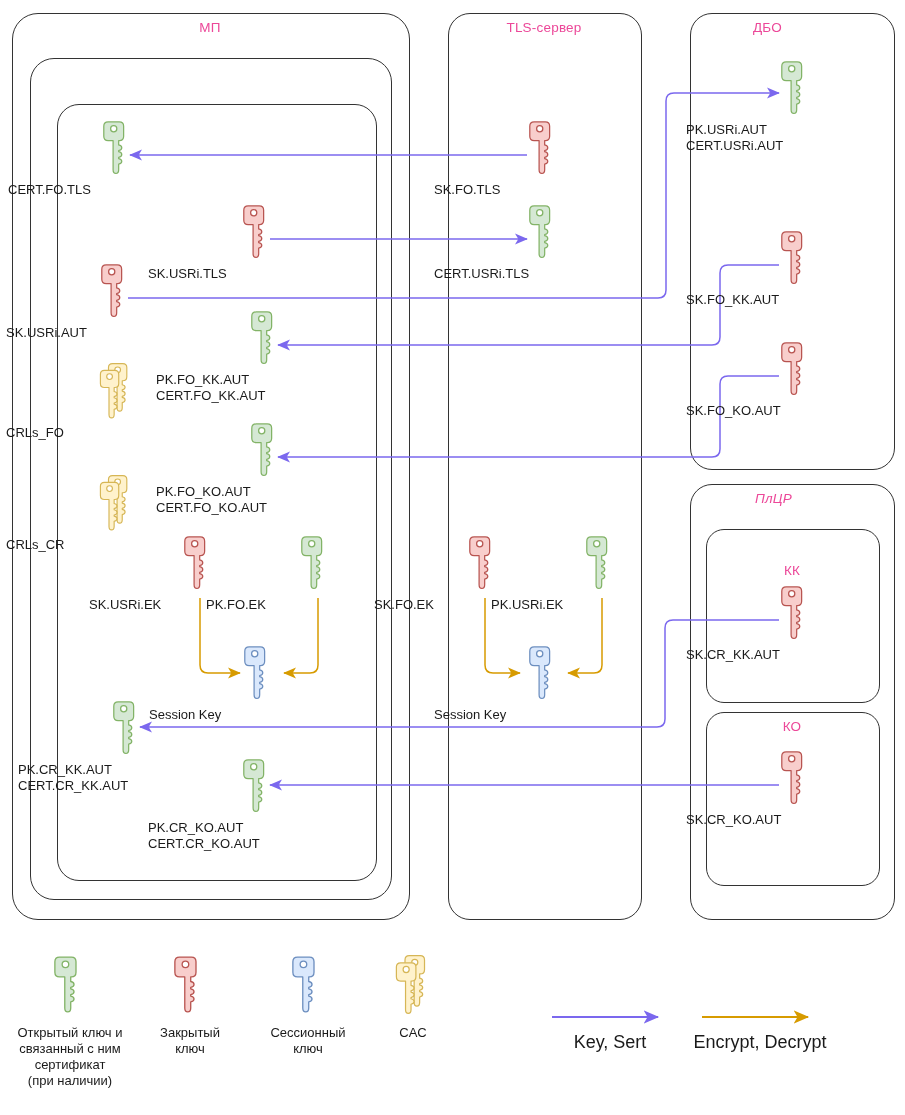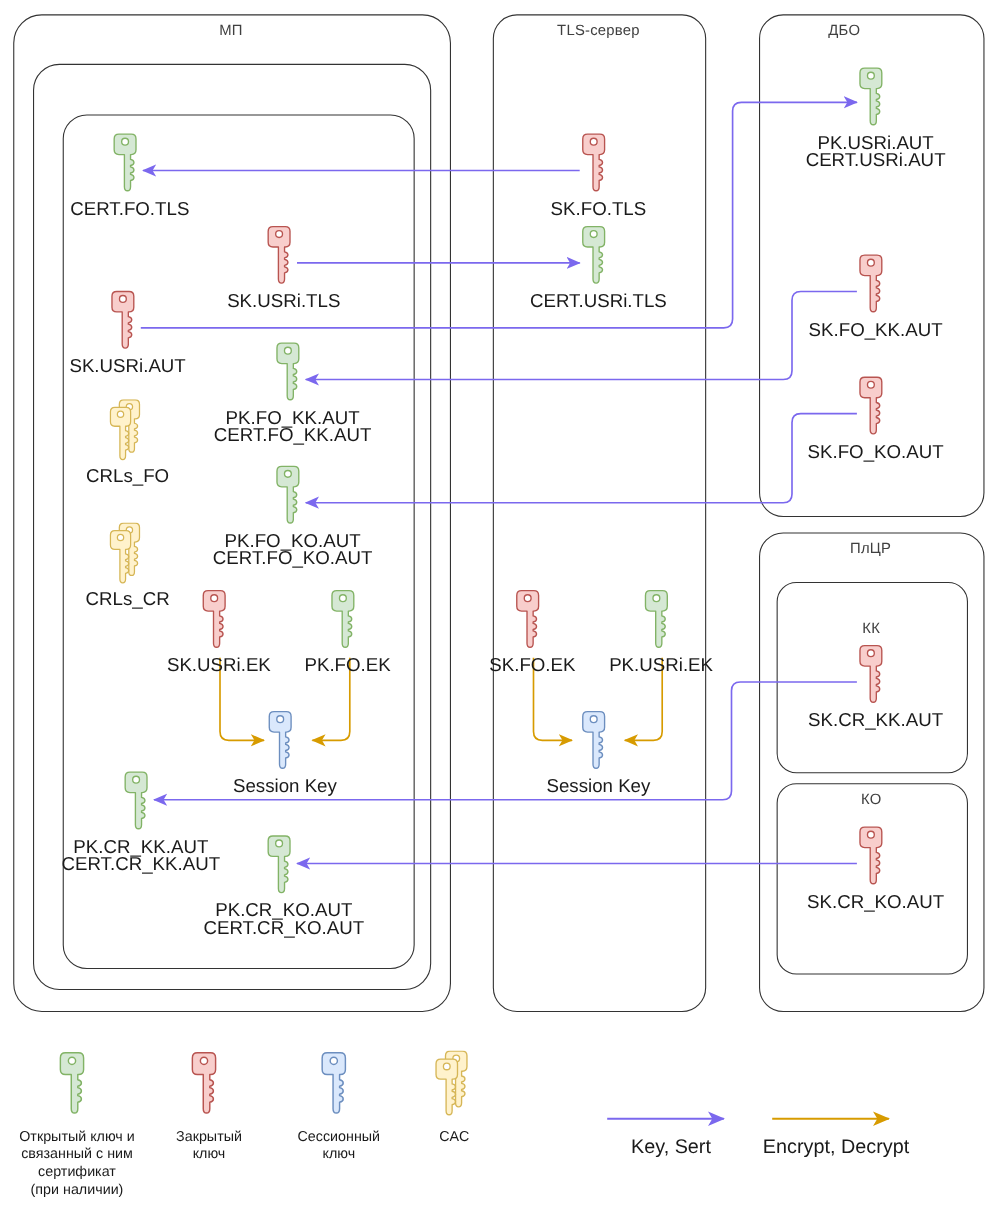--- a/index.html
+++ b/index.html
@@ -9,29 +9,29 @@
     color:#1a1a1a;
     -webkit-font-smoothing:antialiased;
   }
   #stage{position:absolute;left:0;top:0;width:905px;height:1115px;}
   svg#wires{position:absolute;left:0;top:0;width:905px;height:1115px;pointer-events:none;}
 
   .zone{
     position:absolute;border:1.3px solid #333333;border-radius:22px;background:transparent;
   }
   .zone-title{
-    position:absolute;left:0;right:0;text-align:center;font-size:13.5px;color:#404040;
+    position:absolute;left:0;right:0;text-align:center;font-size:13.5px;color:#ec4899;
     letter-spacing:.2px;
   }
 
   .keynode{position:absolute;width:0;height:0;}
   .keynode .glyph{position:absolute;left:-17px;top:0;width:34px;height:62px;}
   .keynode .caption{
-    position:absolute;left:-110px;top:62px;width:220px;text-align:center;
-    font-size:17px;line-height:15.5px;color:#1a1a1a;white-space:pre-line;
+    position:absolute;left:-110px;top:62px;width:220px;
+    font-size:13px;line-height:15.5px;color:#1a1a1a;white-space:pre-line;
   }
 
   .legend-item{position:absolute;width:0;height:0;}
   .legend-item .glyph{position:absolute;left:-18px;top:0;width:36px;height:66px;}
   .legend-item .caption{
     position:absolute;left:-90px;top:70px;width:180px;text-align:center;
     font-size:13px;line-height:16px;color:#1a1a1a;white-space:pre-line;
   }
   .legend-arrow{position:absolute;width:0;height:0;}
   .legend-arrow .caption{
@@ -51,21 +51,21 @@
 
   <div class="zone" style="left:57px;top:104px;width:318px;height:775px;border-radius:22px;"></div>
 
   <div class="zone" style="left:448px;top:13px;width:192px;height:905px;border-radius:22px;"></div>
   <div class="zone-title" style="left:448px;width:192px;top:20px;">TLS-сервер</div>
 
   <div class="zone" style="left:690px;top:13px;width:203px;height:455px;border-radius:22px;"></div>
   <div class="zone-title" style="left:666px;width:203px;top:20px;">ДБО</div>
 
   <div class="zone" style="left:690px;top:484px;width:203px;height:434px;border-radius:22px;"></div>
-  <div class="zone-title" style="left:690px;width:203px;top:491px;">ПлЦР</div>
+  <div class="zone-title" style="left:672px;width:203px;top:491px;font-style:italic;">ПлЦР</div>
 
   <div class="zone" style="left:706px;top:529px;width:172px;height:172px;border-radius:18px;"></div>
   <div class="zone-title" style="left:706px;width:172px;top:563px;">КК</div>
 
   <div class="zone" style="left:706px;top:712px;width:172px;height:172px;border-radius:18px;"></div>
   <div class="zone-title" style="left:706px;width:172px;top:719px;">КО</div>
 
   <svg id="wires" viewBox="0 0 905 1115">
     <defs>
       <marker id="ar-key" markerWidth="9" markerHeight="9" refX="8" refY="4.5" orient="auto">

